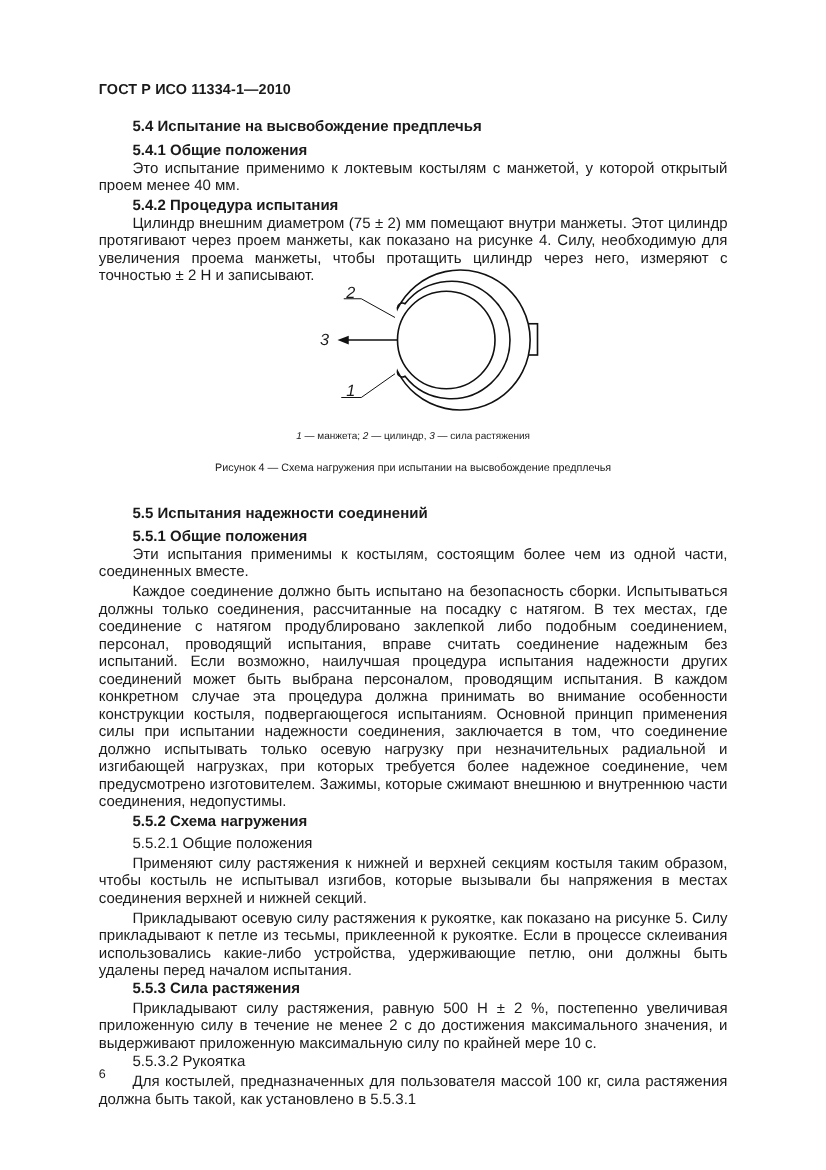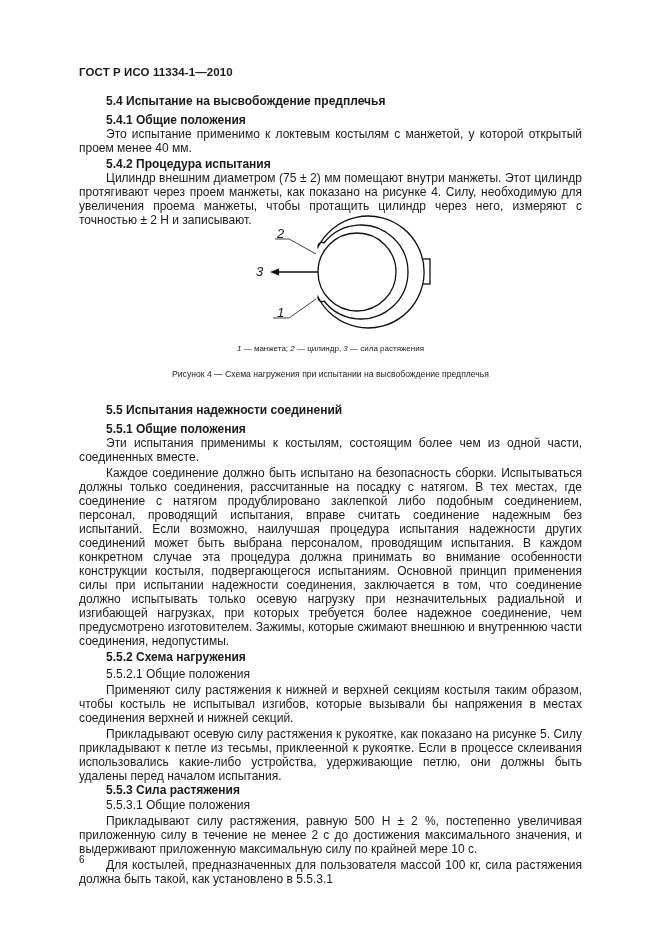--- a/index.html
+++ b/index.html
@@ -65,19 +65,19 @@
     <div class="h">5.5  Испытания надежности соединений</div>
     <div class="gap"></div>
     <div class="h">5.5.1  Общие положения</div>
     <div class="p">Эти испытания применимы к костылям, состоящим более чем из одной части, соединенных вместе.</div>
     <div class="p" style="margin-top:2px;">Каждое соединение должно быть испытано на безопасность сборки. Испытываться должны только соединения, рассчитанные на посадку с натягом. В тех местах, где соединение с натягом продублировано заклепкой либо подобным соединением, персонал, проводящий испытания, вправе считать соединение надежным без испытаний. Если возможно, наилучшая процедура испытания надежности других соединений может быть выбрана персоналом, проводящим испытания. В каждом конкретном случае эта процедура должна принимать во внимание особенности конструкции костыля, подвергающегося испытаниям. Основной принцип применения силы при испытании надежности соединения, заключается в том, что соединение должно испытывать только осевую нагрузку при незначительных радиальной и изгибающей нагрузках, при которых требуется более надежное соединение, чем предусмотрено изготовителем. Зажимы, которые сжимают внешнюю и внутреннюю части соединения, недопустимы.</div>
     <div class="h" style="margin-top:2px;">5.5.2  Схема нагружения</div>
     <div class="ind" style="margin-top:3px;">5.5.2.1  Общие положения</div>
     <div class="p" style="margin-top:2px;">Применяют силу растяжения к нижней и верхней секциям костыля таким образом, чтобы костыль не испытывал изгибов, которые вызывали бы напряжения в местах соединения верхней и нижней секций.</div>
     <div class="p" style="margin-top:2px;">Прикладывают осевую силу растяжения к рукоятке, как показано на рисунке 5. Силу прикладывают к петле из тесьмы, приклеенной к рукоятке. Если в процессе склеивания использовались какие-либо устройства, удерживающие петлю, они должны быть удалены перед началом испытания.</div>
     <div class="h">5.5.3  Сила растяжения</div>
-    <div class="ind" style="margin-top:1px;">5.5.3.1  Общие положения</div>
     <div class="p" style="margin-top:2px;">Прикладывают силу растяжения, равную 500 Н ± 2 %, постепенно увеличивая приложенную силу в течение не менее 2 с до достижения максимального значения, и выдерживают приложенную максимальную силу по крайней мере 10 с.</div>
+    <div class="ind" style="margin-top:1px;">5.5.3.2  Рукоятка</div>
     <div class="p" style="margin-top:2px;">Для костылей, предназначенных для пользователя массой 100 кг, сила растяжения должна быть такой, как установлено в 5.5.3.1</div>
   </div>
 
   <div class="pnum">6</div>
 </div>
 
 </body></html>

